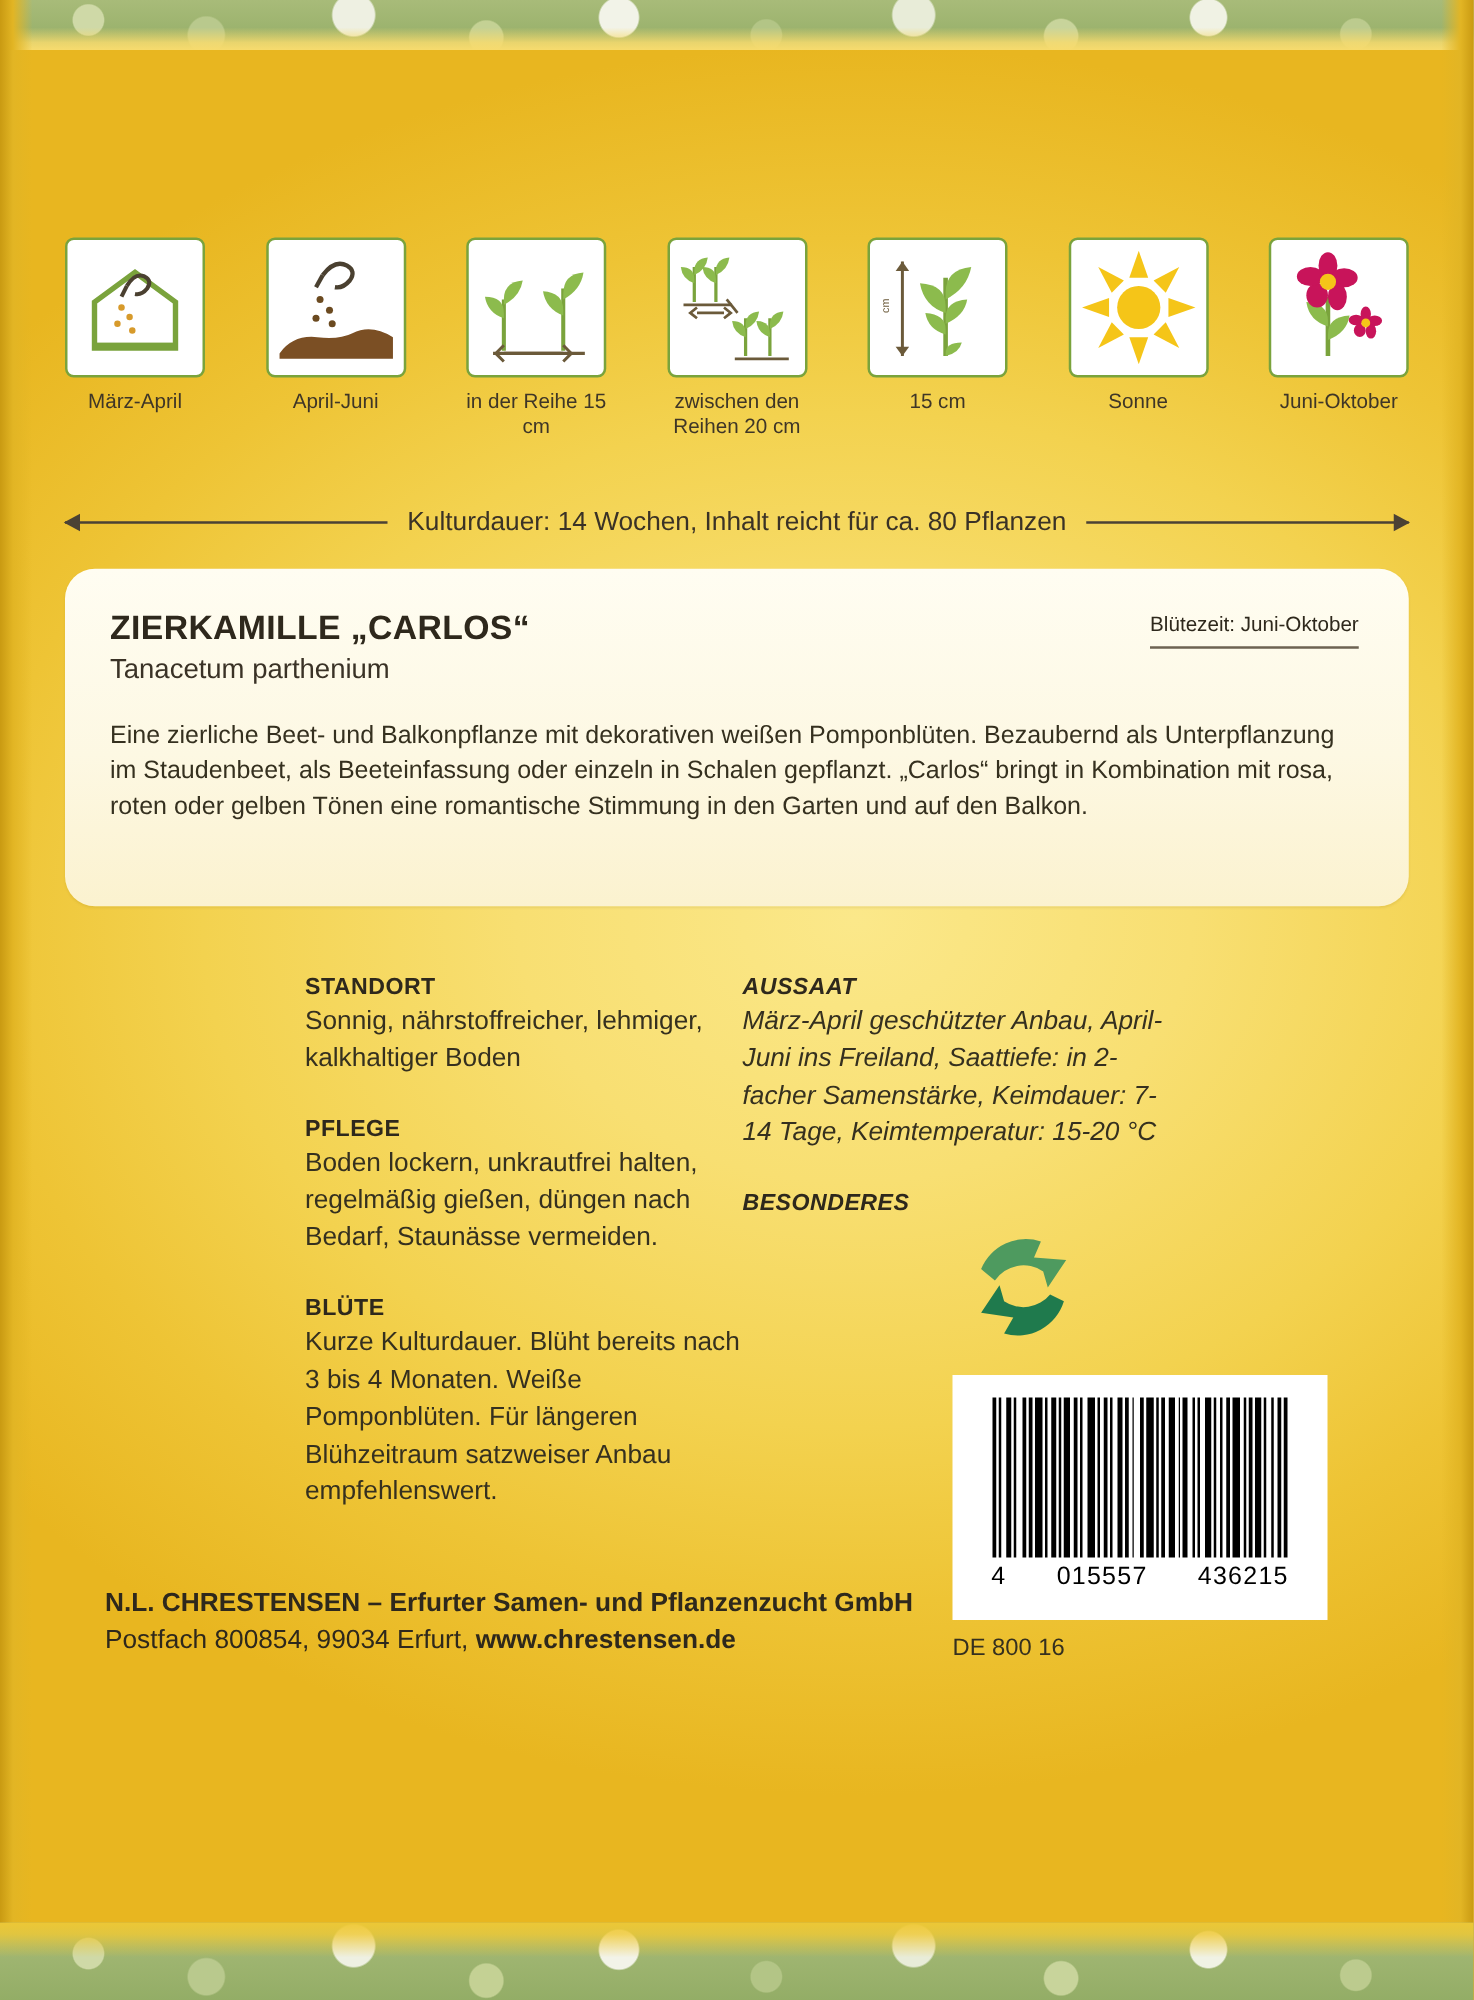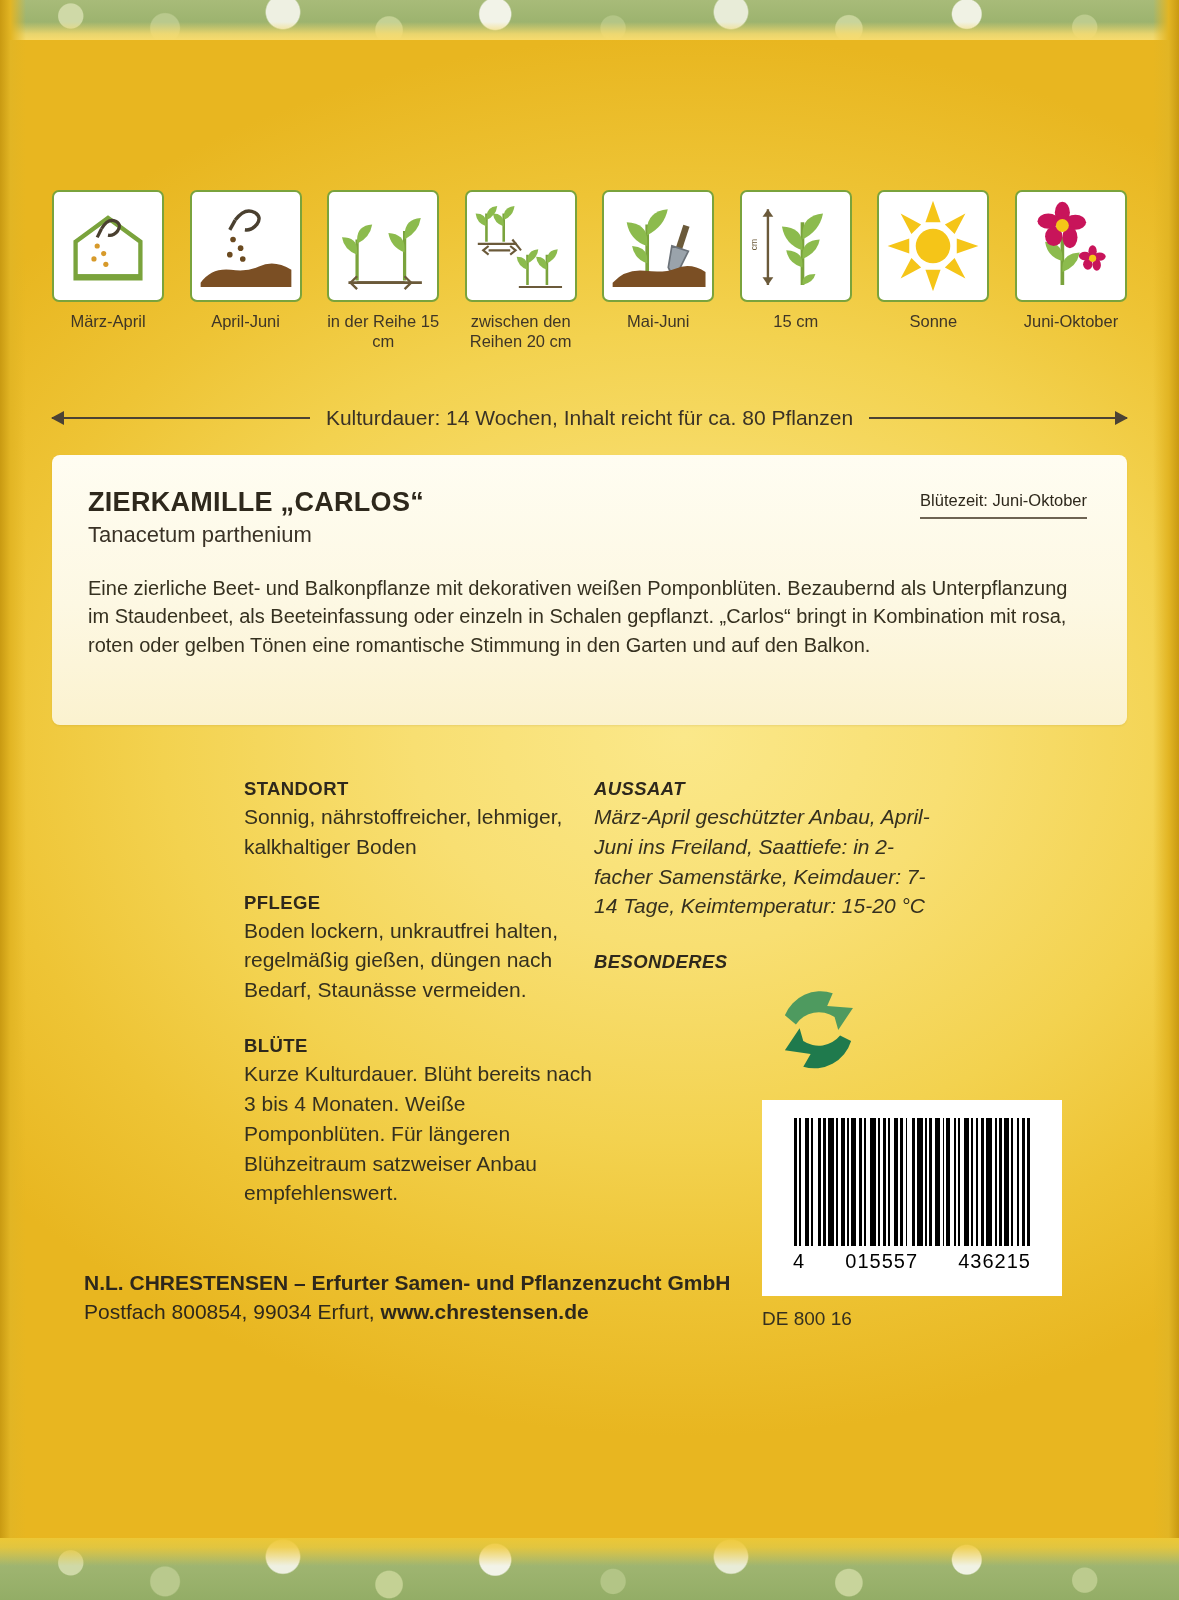--- a/index.html
+++ b/index.html
@@ -109,21 +109,21 @@
   .kultur .txt {
     padding: 0 16px; font-size: 21px; white-space: nowrap; color: #3a3226;
   }
 
   
   .card {
     position: absolute;
     top: 455px; left: 52px; right: 52px;
     height: 270px;
     background: linear-gradient(180deg, #fffdf2 0%, #fdf8e3 55%, #fbf2cf 100%);
-    border-radius: 8px;
+    border-radius: 24px;
     padding: 32px 40px 26px 36px;
     box-shadow: 0 1px 2px rgba(120,95,20,0.12);
   }
   .card h1 {
     margin: 0; font-size: 27px; font-weight: bold;
     letter-spacing: 0.3px; color: #2e281c;
   }
   .card .latin {
     margin: 4px 0 0 0; font-size: 22px; color: #3a3226;
   }
@@ -281,36 +281,20 @@
         <path d="M48 88 L88 88" stroke="#6b5a3a" stroke-width="2"></path>
         <path d="M42 44 L50 54" stroke="#6b5a3a" stroke-width="2"></path>
         <path d="M20 54 L40 54" stroke="#6b5a3a" stroke-width="2"></path>
         <path d="M20 50 l-5 4 l5 4" stroke="#6b5a3a" stroke-width="2" fill="none"></path>
         <path d="M40 50 l5 4 l-5 4" stroke="#6b5a3a" stroke-width="2" fill="none"></path>
       </svg>
     </div>
     <div class="icon-label">zwischen den Reihen 20 cm</div>
   </div>
 
-  <div class="icon-cell">
-    <div class="icon-box">
-      <svg class="ic" viewBox="0 0 100 100">
-        <path d="M40 76 L40 30" stroke="#7aa33c" stroke-width="3.4" fill="none"></path>
-        <path d="M40 50 q-16 -5 -19 -22 q19 1 19 17" fill="#8cbb4d"></path>
-        <path d="M40 40 q16 -8 19 -24 q-19 2 -19 19" fill="#8cbb4d"></path>
-        <path d="M40 66 q-12 -4 -14 -16 q14 1 14 12" fill="#8cbb4d"></path>
-        <g transform="rotate(18 68 60)">
-          <rect x="64" y="30" width="6" height="22" fill="#6b5a3a"></rect>
-          <path d="M60 52 h16 l-3 20 q-5 6 -10 0 Z" fill="#9aa3ab" stroke="#6b7279" stroke-width="1.6"></path>
-        </g>
-        <path d="M8 84 q12 -13 30 -11 q18 2 28 -2 q14 -6 28 3 v14 H8 Z" fill="#7b4f24"></path>
-      </svg>
-    </div>
-    <div class="icon-label">Mai-Juni</div>
-  </div>
 
   <div class="icon-cell">
     <div class="icon-box">
       <svg class="ic" viewBox="0 0 100 100">
         <text x="14" y="54" font-size="8" fill="#6b5a3a" transform="rotate(-90 14 54)" font-family="sans-serif">cm</text>
         <path d="M24 16 L24 86" stroke="#6b5a3a" stroke-width="2.2"></path>
         <path d="M24 16 l-5 7 h10 Z" fill="#6b5a3a"></path>
         <path d="M24 86 l-5 -7 h10 Z" fill="#6b5a3a"></path>
         <path d="M56 86 L56 28" stroke="#7aa33c" stroke-width="3.4" fill="none"></path>
         <path d="M56 54 q-16 -5 -19 -22 q19 1 19 17" fill="#8cbb4d"></path>

